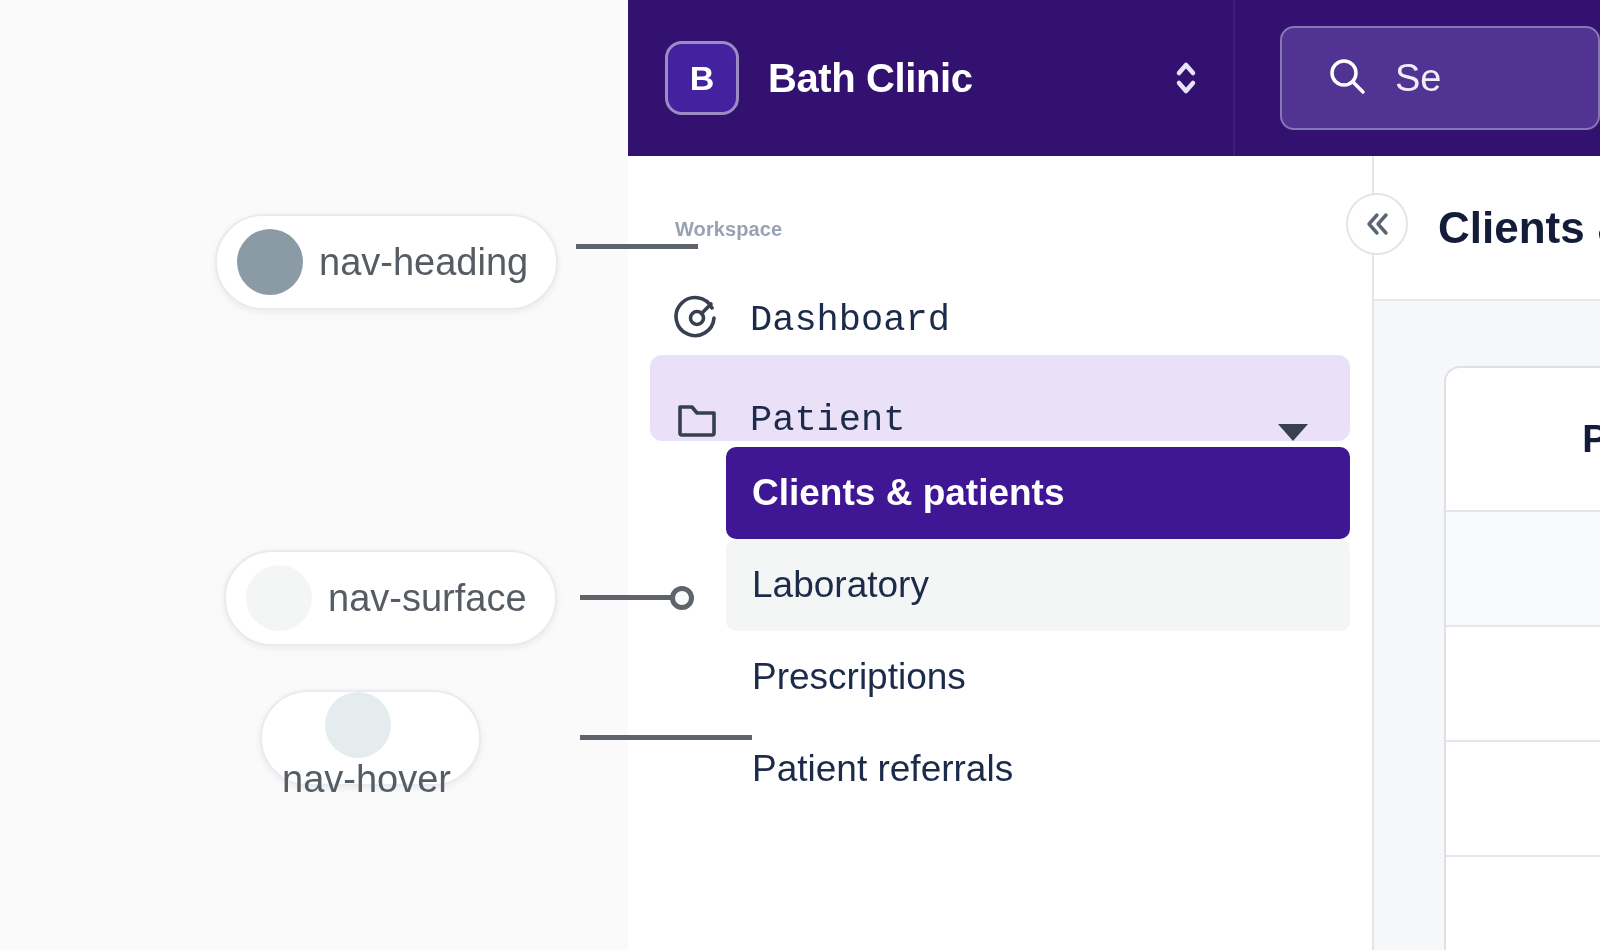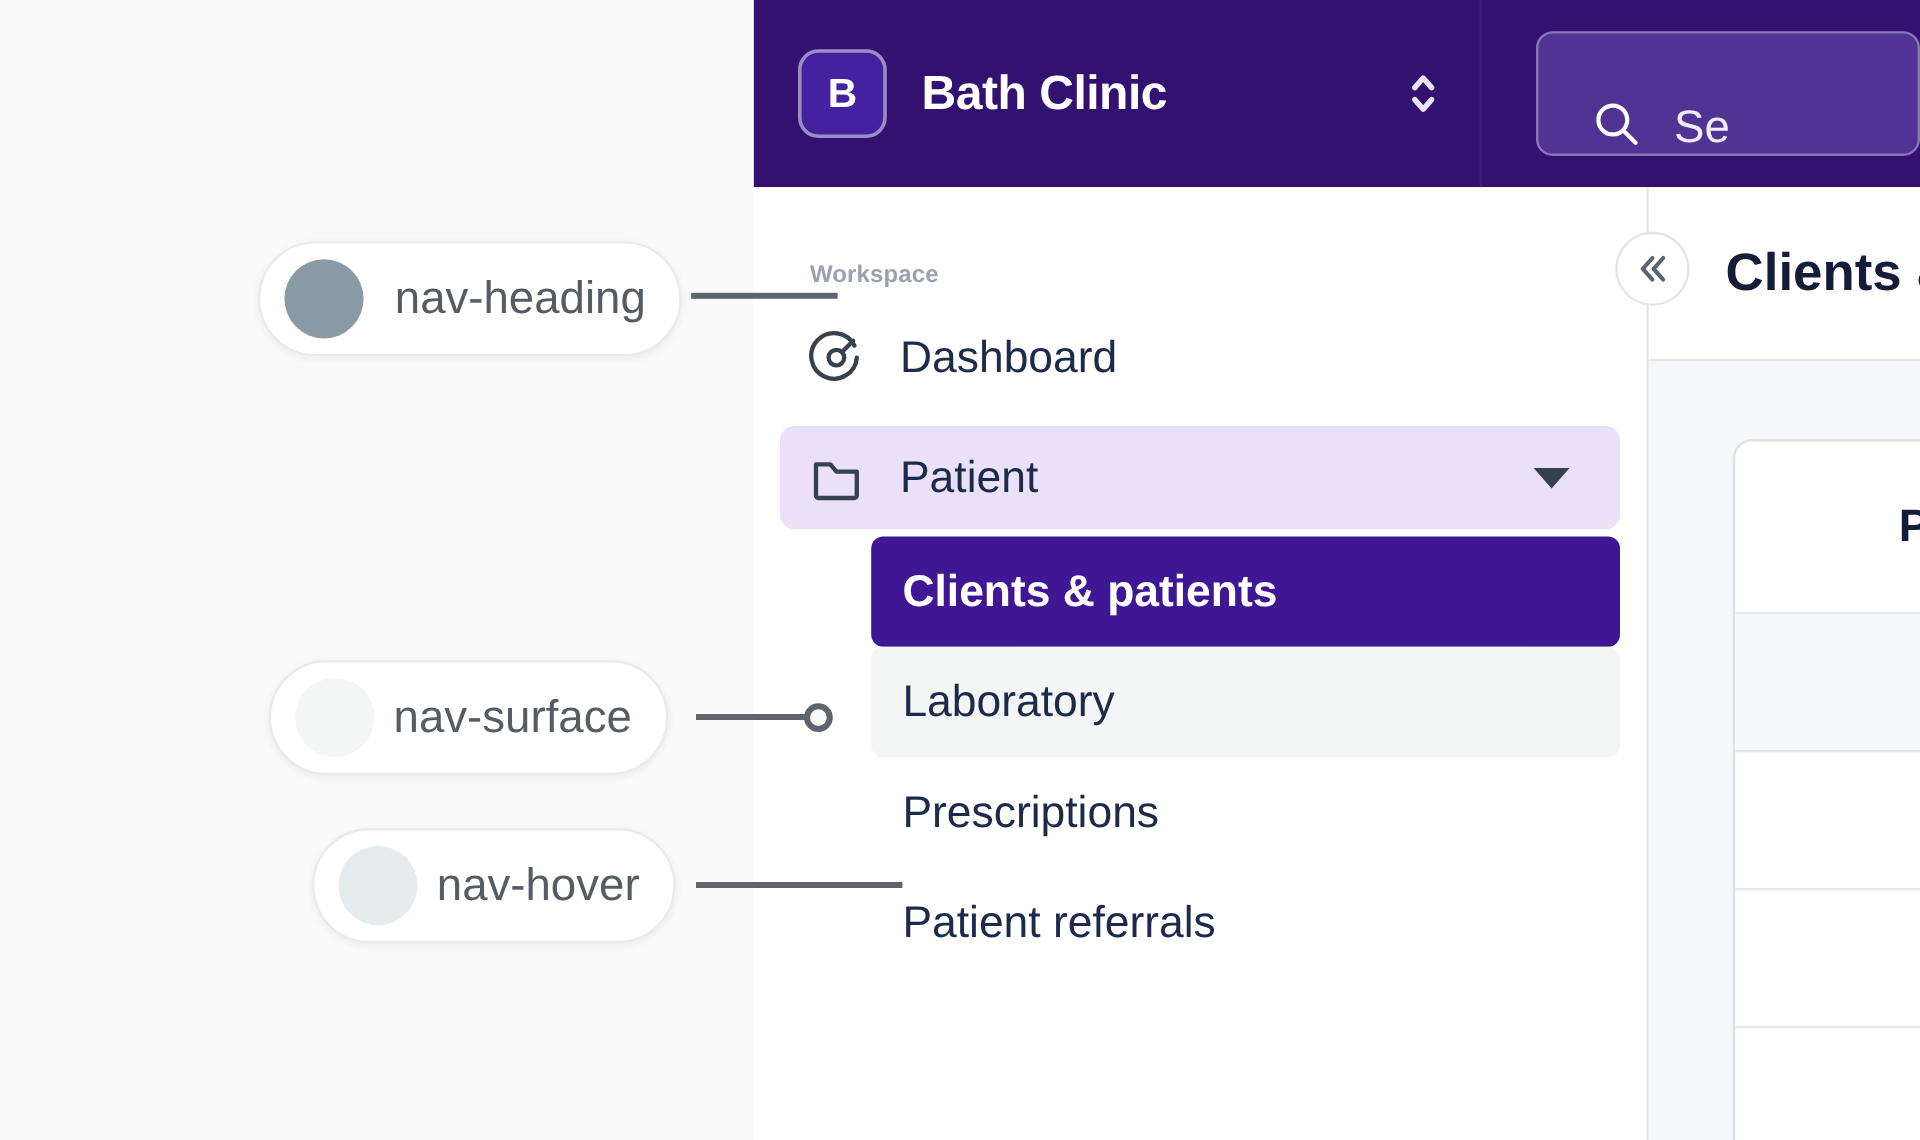--- a/index.html
+++ b/index.html
@@ -96,21 +96,21 @@
     padding-left: 45px;
   }
 
   .searchbox {
     height: 104px;
     width: 320px;
     background: #503392;
     border: 2px solid #8677b6;
     border-radius: 14px;
     display: flex;
-    align-items: flex-end;
+    align-items: center;
     padding-left: 45px;
     gap: 28px;
     overflow: hidden;
   }
 
   .search-placeholder {
     color: #f0ecf8;
     font-size: 38px;
     white-space: nowrap;
   }
@@ -131,25 +131,26 @@
     margin-left: 25px;
     color: #98a2b3;
     font-size: 20px;
     font-weight: bold;
     letter-spacing: 0.1px;
   }
 
   .nav-item {
     height: 86px;
     display: flex;
-    align-items: center;
+    align-items: flex-end;
     padding: 0 24px;
     border-radius: 12px;
     margin-top: 14px;
     position: relative;
+    font-family: Liberation Mono, monospace;
   }
 
   .nav-item .nav-icon {
     width: 46px;
     height: 46px;
     flex: 0 0 auto;
     display: flex;
     align-items: center;
     justify-content: center;
     margin-right: 30px;
@@ -420,32 +421,32 @@
       <svg width="38" height="38" viewBox="0 0 38 38" fill="none">
         <path d="M19 10 L11 19 L19 28" stroke="#5a6472" stroke-width="3.4" stroke-linecap="round" stroke-linejoin="round"></path>
         <path d="M28 10 L20 19 L28 28" stroke="#5a6472" stroke-width="3.4" stroke-linecap="round" stroke-linejoin="round"></path>
       </svg>
     </div>
   </div>
 
   <div class="anno-layer">
 
     <div class="leader" style="left:576px; top:244px; width:122px;"></div>
-    <div class="pill" style="left:215px; top:201px;gap:10px;">
+    <div class="pill" style="left:215px; top:214px;">
       <span class="swatch" style="background:#8b9ba6;"></span>
       <span class="pill-label">nav-heading</span>
     </div>
 
     <div class="leader" style="left:580px; top:595px; width:100px;"></div>
     <div class="leader-dot" style="left:670px; top:586px;"></div>
     <div class="pill" style="left:224px; top:550px;">
       <span class="swatch" style="background:#f4f6f6;"></span>
       <span class="pill-label">nav-surface</span>
     </div>
 
     <div class="leader" style="left:580px; top:735px; width:172px;"></div>
-    <div class="pill" style="left:260px; top:690px;">
+    <div class="pill" style="left:260px; top:690px;flex-direction:column;">
       <span class="swatch" style="background:#e4eced;"></span>
       <span class="pill-label">nav-hover</span>
     </div>
   </div>
 
 </div>
 
 </body></html>

